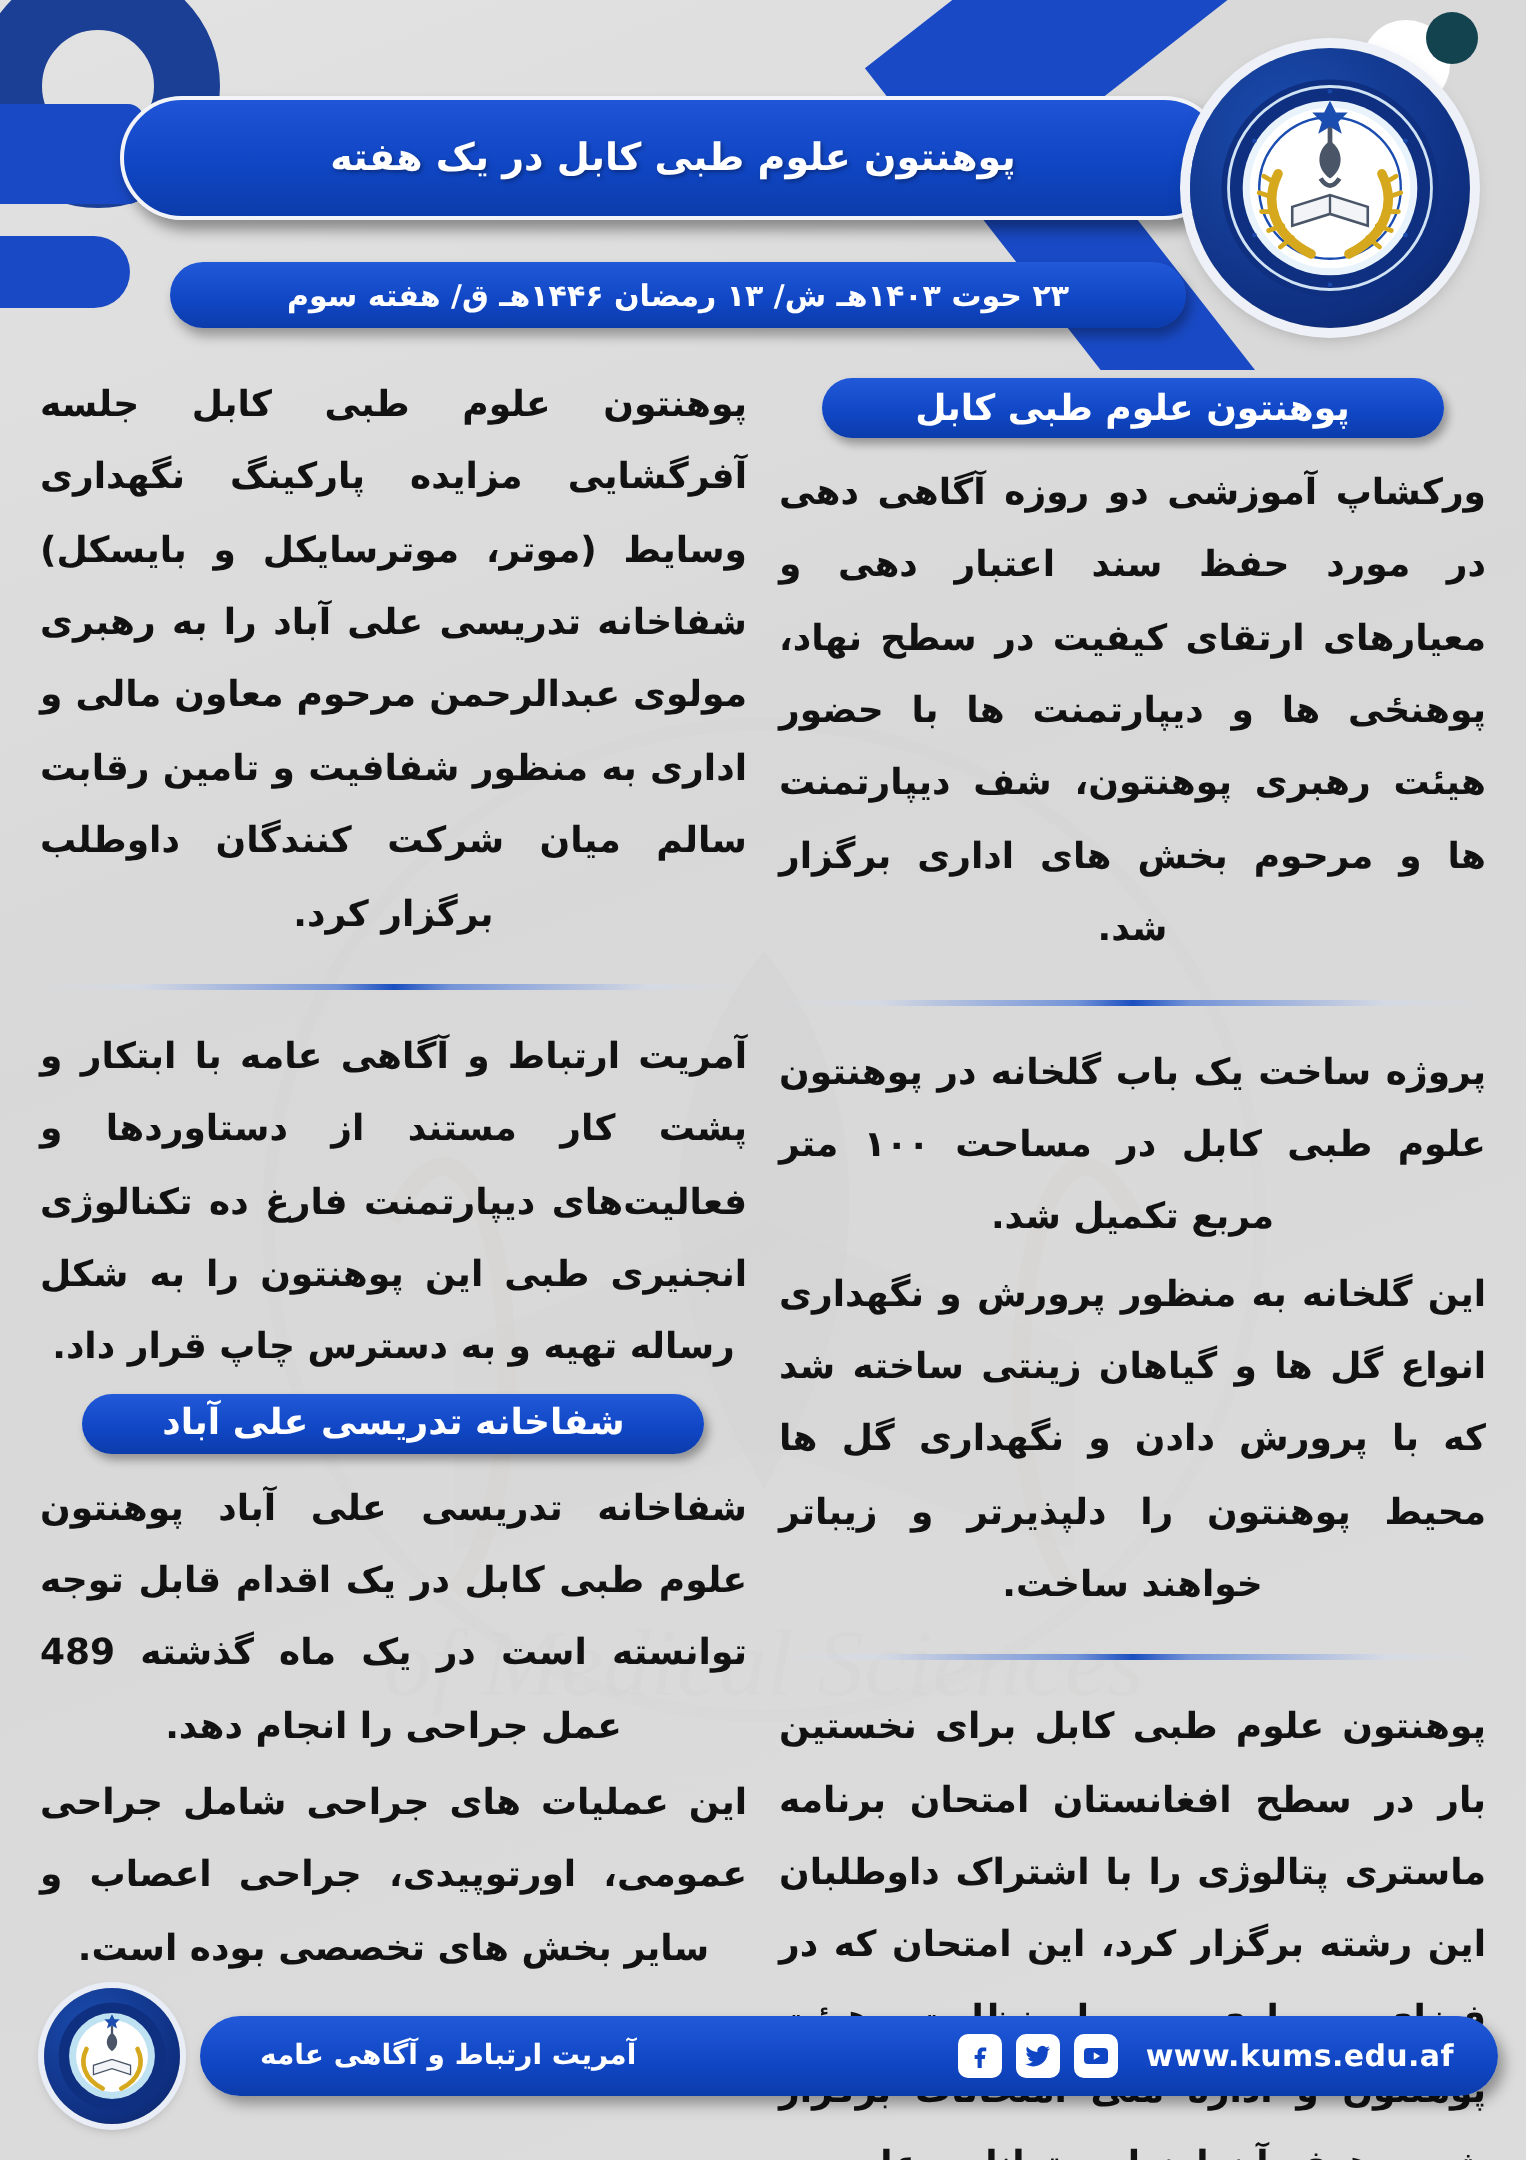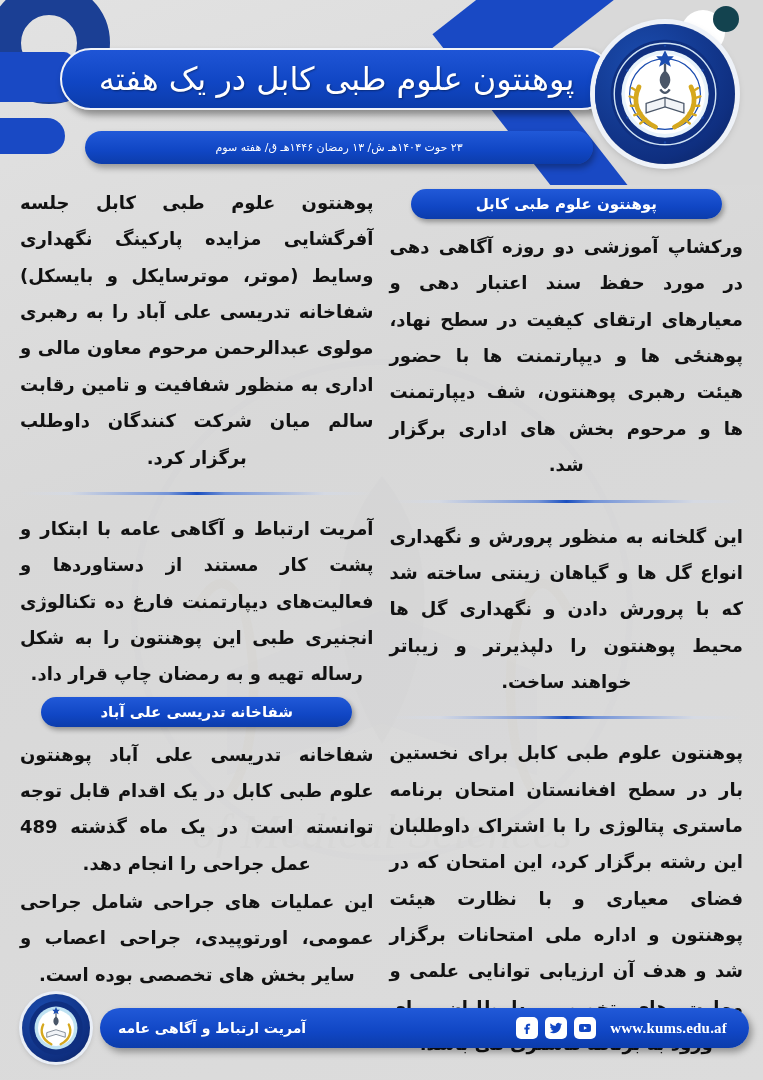--- a/index.html
+++ b/index.html
@@ -151,22 +151,22 @@
     border-radius: 34px;
     border: 2px solid #f2f4f8;
     box-shadow: 3px 5px 7px rgba(0,0,0,.38);
     display: flex;
     align-items: center;
     justify-content: center;
     z-index: 7;
   }
   .title-bar span {
     color: #ffffff;
-    font-size: 32px;
-    font-weight: normal;
+    font-size: 19px;
+    font-weight: bold;
     letter-spacing: .2px;
     white-space: nowrap;
     text-shadow: 1px 1px 2px rgba(0,0,0,.35);
   }
 
   .date-bar {
     position: absolute;
     right: 170px;
     left: 85px;
     top: 131px;
@@ -174,22 +174,22 @@
     background: linear-gradient(180deg, #2159d8 0%, #1046c4 60%, #0c3cab 100%);
     border-radius: 18px;
     box-shadow: 2px 4px 6px rgba(0,0,0,.32);
     display: flex;
     align-items: center;
     justify-content: center;
     z-index: 7;
   }
   .date-bar span {
     color: #ffffff;
-    font-size: 11px;
-    font-weight: normal;
+    font-size: 15px;
+    font-weight: bold;
     white-space: nowrap;
   }
 
   
   .content {
     position: relative;
     z-index: 4;
     display: flex;
     flex-direction: row;
     padding: 0 14px;
@@ -209,21 +209,21 @@
     height: 30px;
     background: linear-gradient(180deg, #2159d8 0%, #1046c4 60%, #0c3cab 100%);
     border-radius: 16px;
     box-shadow: 2px 3px 5px rgba(0,0,0,.33);
     display: flex;
     align-items: center;
     justify-content: center;
   }
   .badge span {
     color: #fff;
-    font-size: 15px;
+    font-size: 18px;
     font-weight: bold;
     white-space: nowrap;
   }
 
   .para {
     color: #121212;
     font-size: 18px;
     line-height: 2.02;
     text-align: justify;
     text-align-last: center;
@@ -291,28 +291,28 @@
     align-items: center;
     justify-content: center;
   }
 
   .site-url {
     color: #ffffff;
     font-size: 15px;
     font-weight: bold;
     margin-left: 7px;
     letter-spacing: .2px;
-    font-family: Liberation Serif, serif;
   }
 
   .footer-right {
     color: #ffffff;
     font-size: 14px;
     font-weight: bold;
     white-space: nowrap;
+    margin-left: 12px;
   }
 
   .footer-logo {
     position: absolute;
     left: 22px;
     top: -6px;
     width: 68px;
     height: 68px;
     border-radius: 50%;
     background: radial-gradient(circle at 35% 30%, #1b4db0 0%, #0f2f80 70%, #0a2057 100%);
@@ -399,41 +399,42 @@
       <div class="block">
         <div class="badge">
           <span>پوهنتون علوم طبی کابل</span>
         </div>
         <p class="para">ورکشاپ آموزشی دو روزه آگاهی دهی در مورد حفظ سند اعتبار دهی و معیارهای ارتقای کیفیت در سطح نهاد، پوهنځی ها و دیپارتمنت ها با حضور هیئت رهبری پوهنتون، شف دیپارتمنت ها و مرحوم بخش های اداری برگزار شد.</p>
       </div>
 
       <div class="divider"></div>
 
       <div class="block">
+        <p class="para">پروژه ساخت یک باب گلخانه در پوهنتون علوم طبی کابل در مساحت ۱۰۰ متر مربع تکمیل شد.</p>
         <p class="para">این گلخانه به منظور پرورش و نگهداری انواع گل ها و گیاهان زینتی ساخته شد که با پرورش دادن و نگهداری گل ها محیط پوهنتون را دلپذیرتر و زیباتر خواهند ساخت.</p>
       </div>
 
       <div class="divider"></div>
 
       <div class="block">
         <p class="para">پوهنتون علوم طبی کابل برای نخستین بار در سطح افغانستان امتحان برنامه ماستری پتالوژی را با اشتراک داوطلبان این رشته برگزار کرد، این امتحان که در فضای معیاری و با نظارت هیئت پوهنتون و اداره ملی امتحانات برگزار شد و هدف آن ارزیابی توانایی علمی و مهارت های تخصصی داوطلبان برای ورود به برنامه ماستری می باشد.</p>
       </div>
 
     </div>
 
     <div class="col col-left">
 
       <div class="block">
         <p class="para">پوهنتون علوم طبی کابل جلسه آفرگشایی مزایده پارکینگ نگهداری وسایط (موتر، موترسایکل و بایسکل) شفاخانه تدریسی علی آباد را به رهبری مولوی عبدالرحمن مرحوم معاون مالی و اداری به منظور شفافیت و تامین رقابت سالم میان شرکت کنندگان داوطلب برگزار کرد.</p>
       </div>
 
       <div class="divider"></div>
 
       <div class="block">
-        <p class="para">آمریت ارتباط و آگاهی عامه با ابتکار و پشت کار مستند از دستاوردها و فعالیت‌های دیپارتمنت فارغ ده تکنالوژی انجنیری طبی این پوهنتون را به شکل رساله تهیه و به رمضان چاپ قرار داد.</p>
+        <p class="para">آمریت ارتباط و آگاهی عامه با ابتکار و پشت کار مستند از دستاوردها و فعالیت‌های دیپارتمنت فارغ ده تکنالوژی انجنیری طبی این پوهنتون را به شکل رساله تهیه و به دسترس چاپ قرار داد.</p>
       </div>
 
       <div class="block">
         <div class="badge">
           <span>شفاخانه تدریسی علی آباد</span>
         </div>
         <p class="para">شفاخانه تدریسی علی آباد پوهنتون علوم طبی کابل در یک اقدام قابل توجه توانسته است در یک ماه گذشته 489 عمل جراحی را انجام دهد.</p>
         <p class="para">این عملیات های جراحی شامل جراحی عمومی، اورتوپیدی، جراحی اعصاب و سایر بخش های تخصصی بوده است.</p>
       </div>
 

